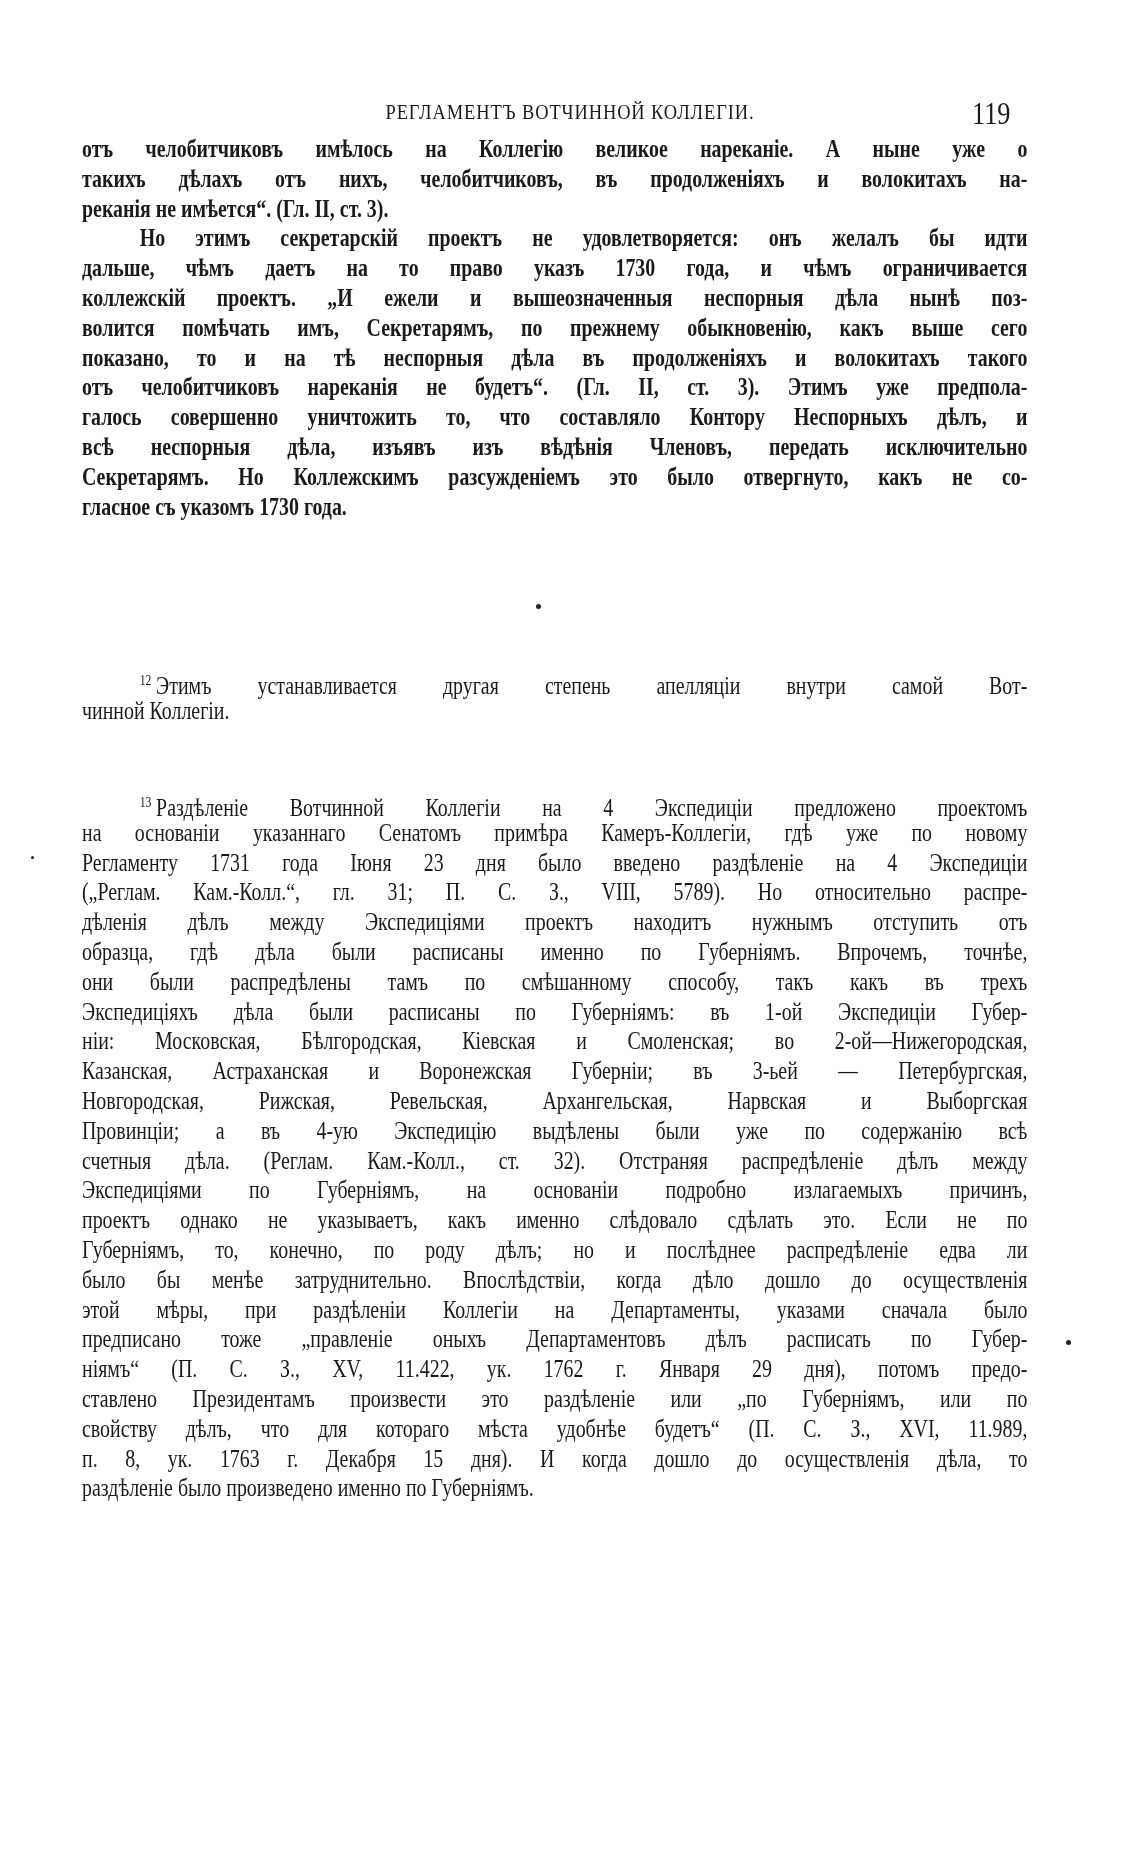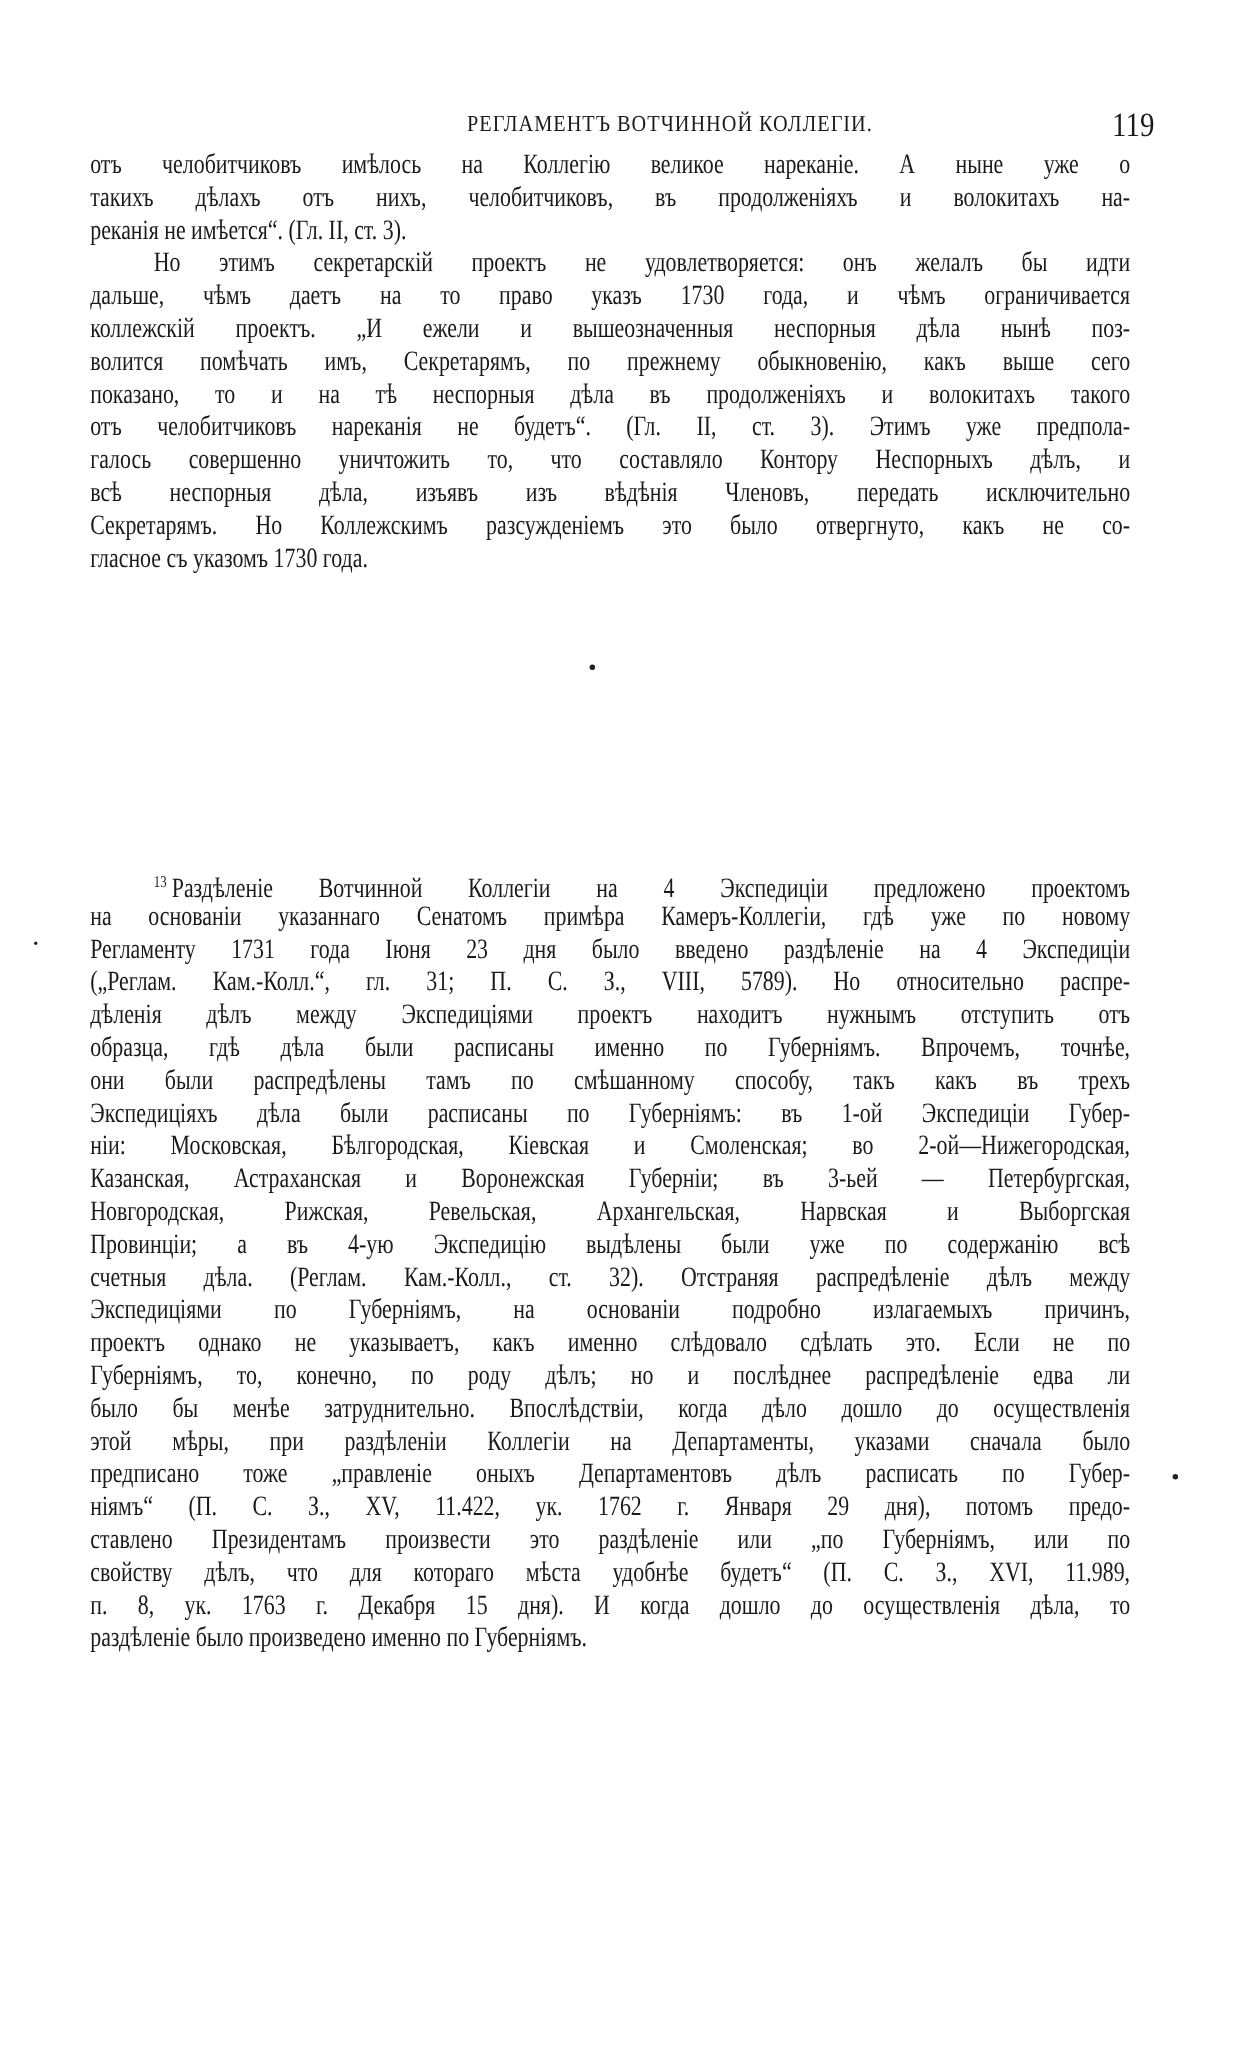--- a/index.html
+++ b/index.html
@@ -3,21 +3,21 @@
   <meta charset="utf-8">
   <style>
     html, body { margin: 0; padding: 0; background: #ffffff; }
     body {
       width: 1140px; height: 1862px; position: relative; overflow: hidden;
       font-family: "Liberation Serif", "DejaVu Serif", serif;
       color: #1a1a1a;
     }
     .page { position: absolute; left: 0; top: 0; width: 1140px; height: 1862px; }
     .running-head {
-      position: absolute; top: 96px; left: 0; width: 982px; height: 40px; margin-left: 39px;
+      position: absolute; top: 96px; left: 0; width: 982px; height: 40px;
     }
     .running-title {
       position: absolute; left: 0; width: 1140px; text-align: center; top: 4px;
       font-size: 21px; letter-spacing: 1px; text-transform: uppercase;
       transform: scaleX(0.88); transform-origin: center;
     }
     .page-number {
       position: absolute; left: 972px; top: 0; font-size: 31px;
       transform: scaleX(0.85); transform-origin: left;
     }
@@ -27,21 +27,21 @@
     }
     .line {
       display: block; height: 29.8px; white-space: nowrap;
       text-align: justify; text-align-last: justify;
       transform: scaleX(0.78); transform-origin: left;
       width: 1212px;
     }
     .line.last { text-align-last: left; }
     .line.indent { padding-left: 74px; width: 1138px; }
     .sup { font-size: 15px; vertical-align: 9px; margin-right: 6px; }
-    .main-text { top: 134px; }
+    .main-text { top: 134px; font-weight: bold; }
     .fn12 { top: 666px; }
     .fn13 { top: 788px; }
     .speck { position: absolute; width: 5px; height: 5px; border-radius: 50%; background: #222; }
   </style>
 </head>
 <body>
 
 <div class="page">
 
   <div class="running-head">
@@ -58,20 +58,24 @@
     <span class="line">коллежскій проектъ. „И ежели и вышеозначенныя неспорныя дѣла нынѣ поз-</span>
     <span class="line">волится помѣчать имъ, Секретарямъ, по прежнему обыкновенію, какъ выше сего</span>
     <span class="line">показано, то и на тѣ неспорныя дѣла въ продолженіяхъ и волокитахъ такого</span>
     <span class="line">отъ челобитчиковъ нареканія не будетъ“. (Гл. II, ст. 3). Этимъ уже предпола-</span>
     <span class="line">галось совершенно уничтожить то, что составляло Контору Неспорныхъ дѣлъ, и</span>
     <span class="line">всѣ неспорныя дѣла, изъявъ изъ вѣдѣнія Членовъ, передать исключительно</span>
     <span class="line">Секретарямъ. Но Коллежскимъ разсужденіемъ это было отвергнуто, какъ не со-</span>
     <span class="line last">гласное съ указомъ 1730 года.</span>
   </div>
 
+  <div class="block fn12">
+    <span class="line indent"><span class="sup">12</span><span>Этимъ устанавливается другая степень апелляціи внутри самой Вот-</span></span>
+    <span class="line last">чинной Коллегіи.</span>
+  </div>
 
   <div class="block fn13">
     <span class="line indent"><span class="sup">13</span><span>Раздѣленіе Вотчинной Коллегіи на 4 Экспедиціи предложено проектомъ</span></span>
     <span class="line">на основаніи указаннаго Сенатомъ примѣра Камеръ-Коллегіи, гдѣ уже по новому</span>
     <span class="line">Регламенту 1731 года Іюня 23 дня было введено раздѣленіе на 4 Экспедиціи</span>
     <span class="line">(„Реглам. Кам.-Колл.“, гл. 31; П. С. З., VIII, 5789). Но относительно распре-</span>
     <span class="line">дѣленія дѣлъ между Экспедиціями проектъ находитъ нужнымъ отступить отъ</span>
     <span class="line">образца, гдѣ дѣла были расписаны именно по Губерніямъ. Впрочемъ, точнѣе,</span>
     <span class="line">они были распредѣлены тамъ по смѣшанному способу, такъ какъ въ трехъ</span>
     <span class="line">Экспедиціяхъ дѣла были расписаны по Губерніямъ: въ 1-ой Экспедиціи Губер-</span>

